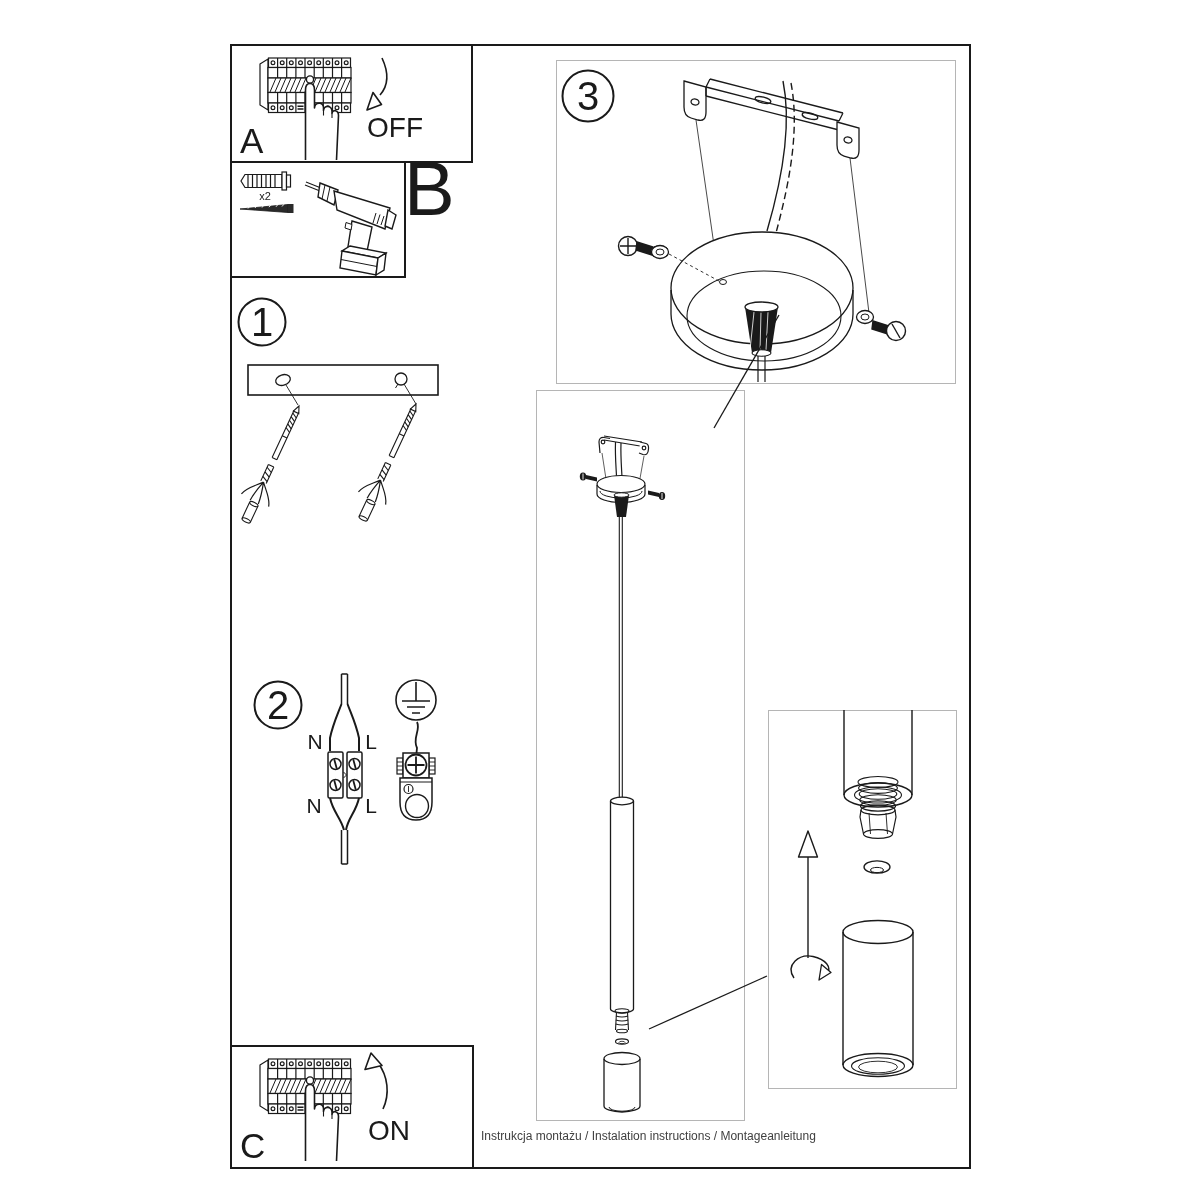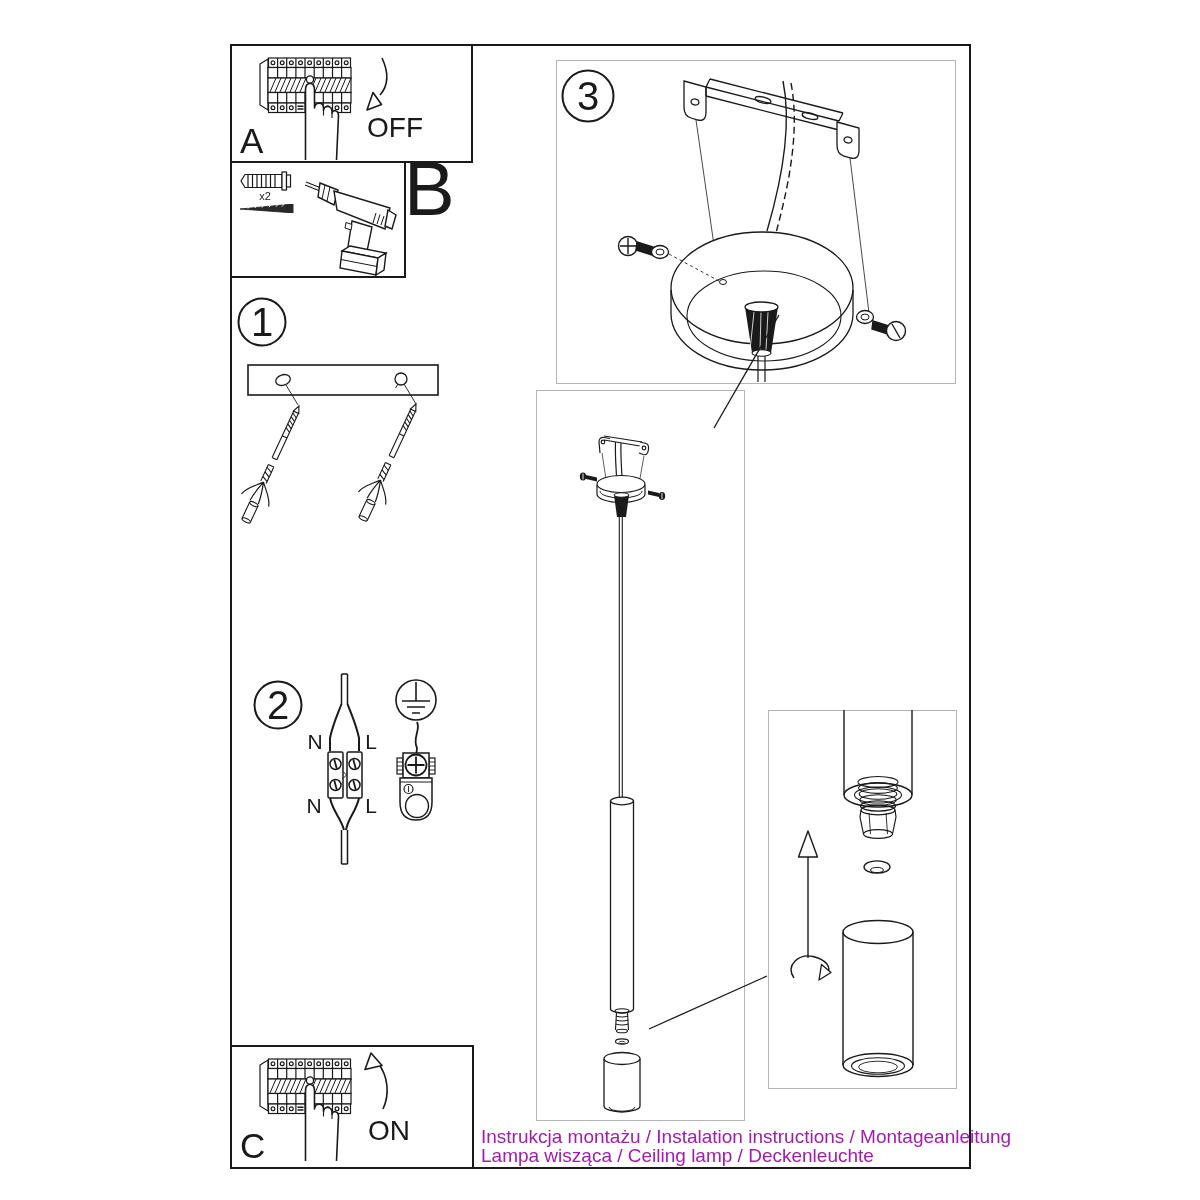--- a/index.html
+++ b/index.html
@@ -4,21 +4,21 @@
 <style>
   html,body{margin:0;padding:0;background:#fff;}
   .page{position:relative;width:1200px;height:1200px;background:#fff;
         font-family:"Liberation Sans",sans-serif;color:#1a1a1a;overflow:hidden;}
   .abs{position:absolute;}
   .frame{border:2px solid #1a1a1a;box-sizing:border-box;background:#fff;}
   .lightframe{border:1px solid #b5b5b5;box-sizing:border-box;background:#fff;}
   svg{display:block;overflow:visible;}
   svg text{fill:#1a1a1a;}
   .big-letter{font-size:76px;line-height:1;color:#1a1a1a;}
-  .footer{font-size:19px;line-height:19px;color:#a21caf;}
+  .footer{font-size:12px;line-height:19px;color:#404040;}
   .footer span{display:block;white-space:nowrap;}
   .num{font-size:40px;}
   .lab{font-size:35px;}
   .act{font-size:28px;}
   .nl{font-size:21px;}
   .x2{font-size:11px;}
 </style>
 </head>
 <body>
 
@@ -334,16 +334,15 @@
     <text class="act" x="138" y="95">ON</text>
   </svg>
 
   <svg class="abs" style="left:0;top:0;pointer-events:none;" width="1200" height="1200">
     <line x1="779" y1="315" x2="714" y2="428" stroke="#1a1a1a" stroke-width="1.3"></line>
     <line x1="767" y1="976" x2="649" y2="1029" stroke="#1a1a1a" stroke-width="1.3"></line>
   </svg>
 
   <div class="abs footer" style="left:481px;top:1127px;width:485px;">
     <span>Instrukcja montażu / Instalation instructions / Montageanleitung</span>
-    <span>Lampa wisząca / Ceiling lamp / Deckenleuchte</span>
   </div>
 
 </div>
 
 </body></html>

